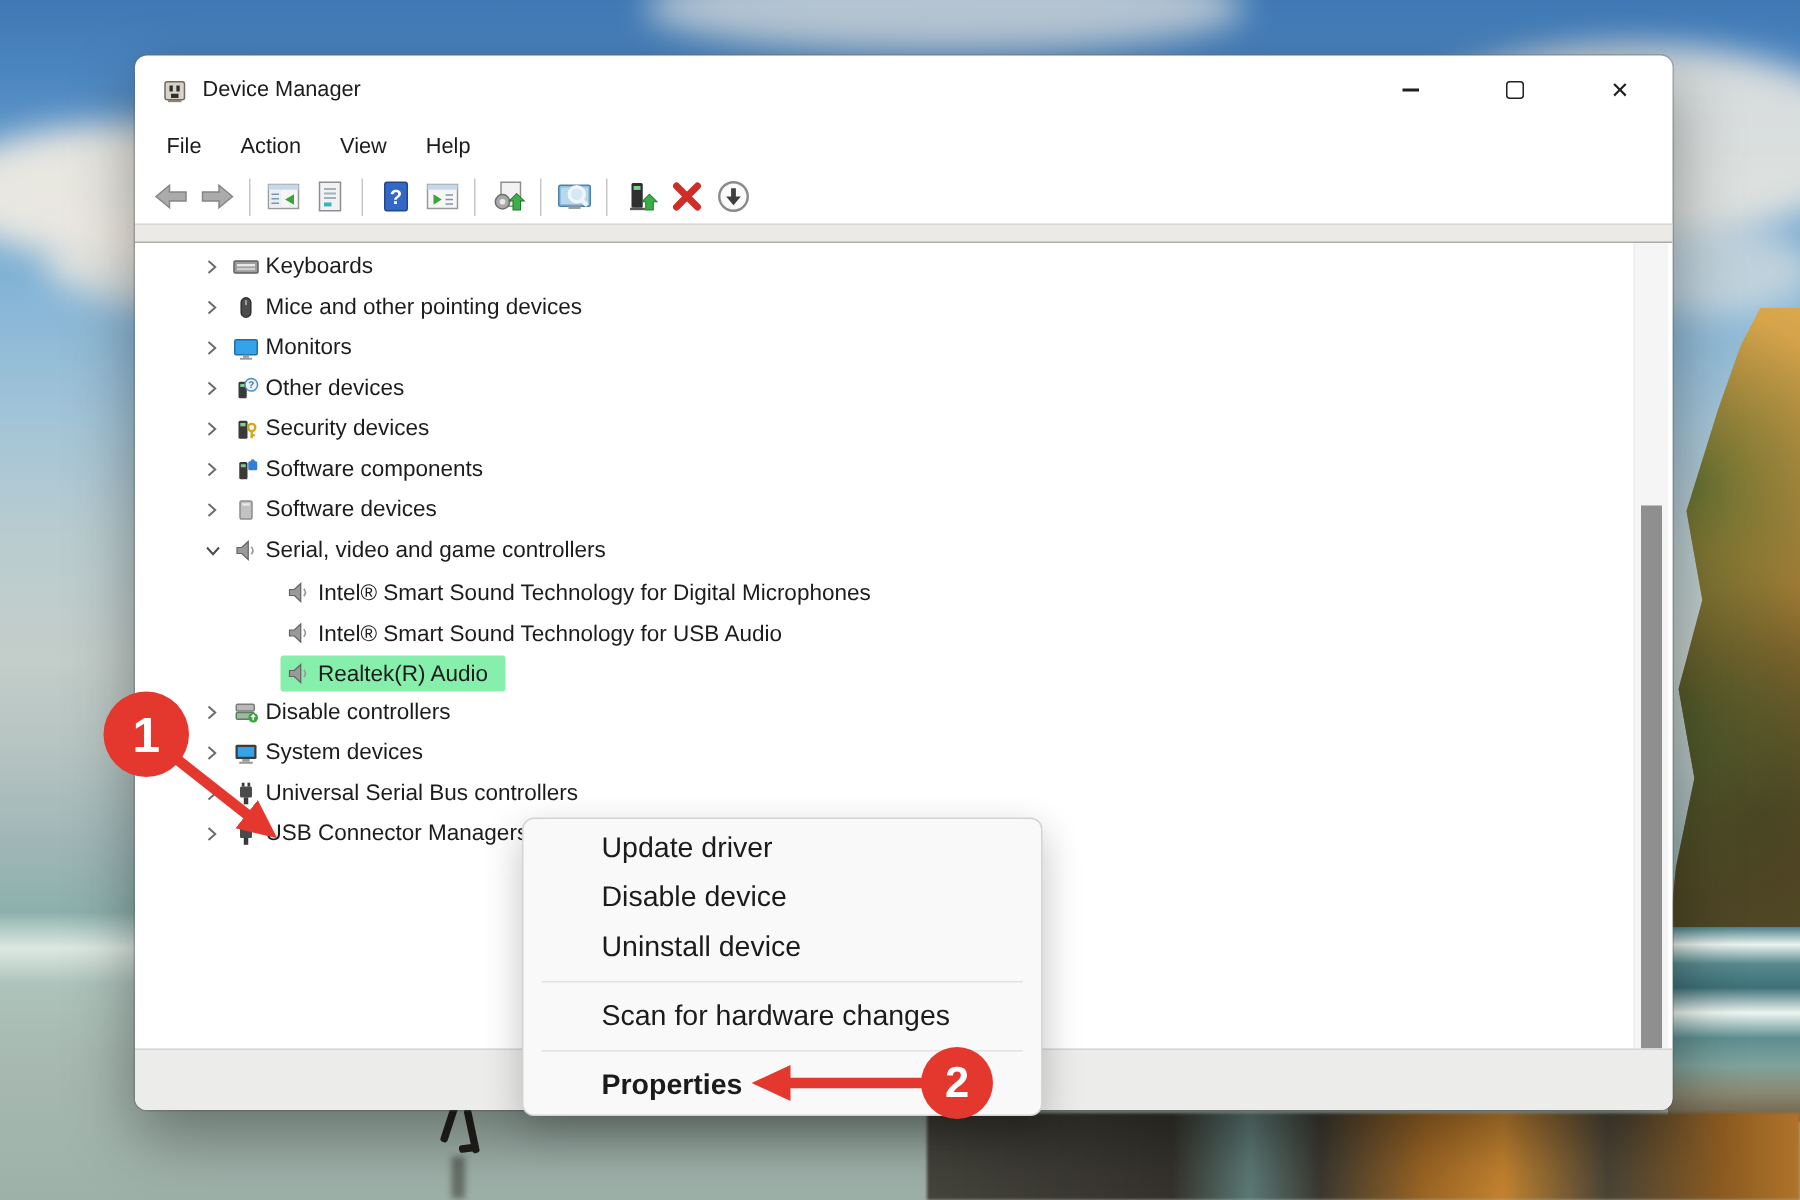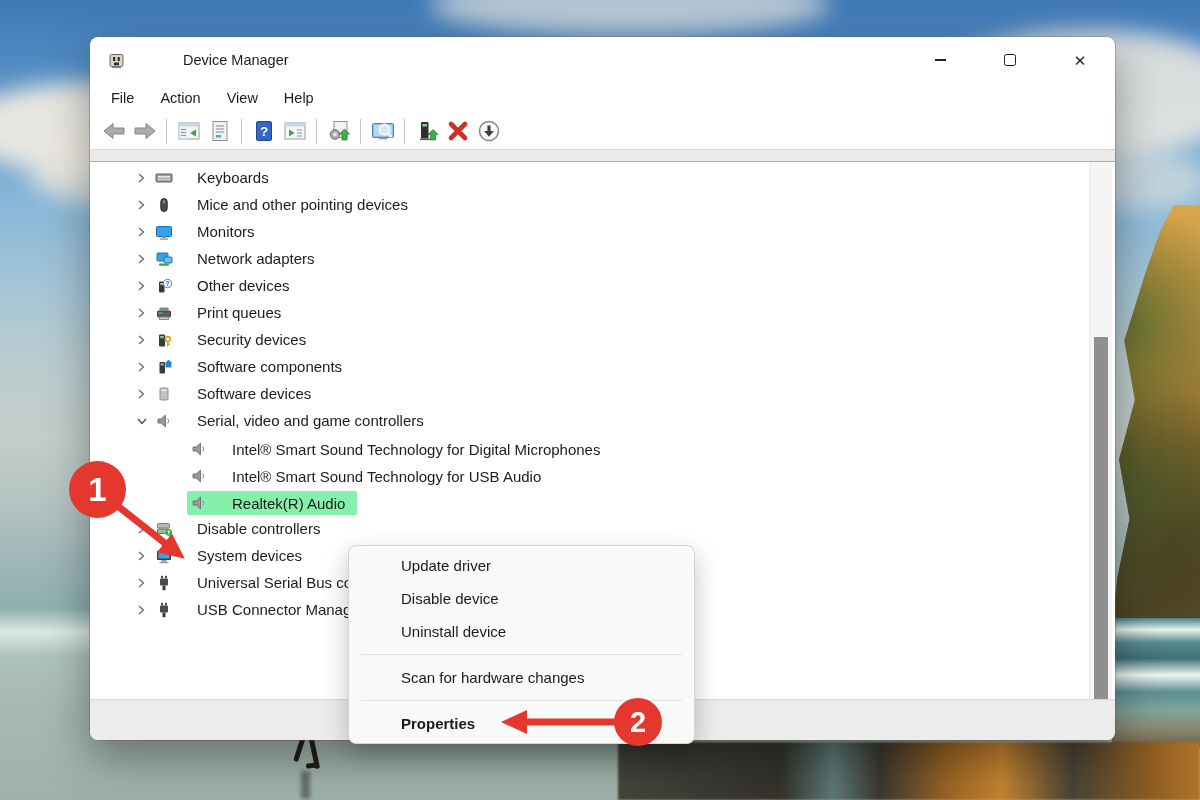--- a/index.html
+++ b/index.html
@@ -45,21 +45,21 @@
   .leg.l1{left:297px;top:736px;width:5px;height:26px;transform:rotate(18deg);}
   .leg.l2{left:312px;top:739px;width:5px;height:30px;transform:rotate(-12deg);}
   .leg.foot{left:306px;top:763px;width:12px;height:5px;transform:rotate(-8deg);}
   .leg-reflect{position:absolute;left:301px;top:771px;width:9px;height:28px;
     background:rgba(35,32,27,.45);filter:blur(2px);}
 
   
   .window{position:absolute;left:90px;top:37px;width:1025px;height:703px;background:#fff;
     border-radius:8px;overflow:hidden;z-index:2;
     box-shadow:0 18px 45px rgba(0,0,0,.38), 0 0 0 1px rgba(110,110,110,.35);}
-  .titlebar{height:46px;display:flex;align-items:center;padding-left:18px;gap:48px;}
+  .titlebar{height:46px;display:flex;align-items:center;padding-left:18px;}
   .title-icon{width:17px;height:17px;margin-right:10px;flex:none;display:flex;}
   .title-text{font-size:14.5px;color:#1b1b1b;}
   .win-controls{margin-left:auto;display:flex;height:100%;}
   .win-btn{width:70px;height:100%;display:flex;align-items:center;justify-content:center;}
   .gl-min{width:11px;height:1.4px;background:#1f1f1f;}
   .gl-max{width:10px;height:10px;border:1.2px solid #1f1f1f;border-radius:2.5px;}
   .gl-close{font-size:15px;color:#1f1f1f;line-height:1;}
 
   .menubar{height:30px;display:flex;align-items:center;padding-left:8px;font-size:14.5px;color:#1b1b1b;}
   .menubar .mitem{padding:3px 13px;}
@@ -68,35 +68,35 @@
   .tb-btn{width:31px;height:28px;display:flex;align-items:center;justify-content:center;flex:none;}
   .tb-btn svg{width:24px;height:24px;}
   .tb-sep{width:1px;height:25px;background:#c7c7c7;margin:0 6px;flex:none;}
   .band{height:13px;background:#eceae7;border-top:1px solid #dad8d5;border-bottom:1px solid #aeacaa;box-sizing:border-box;}
 
   .content{position:absolute;top:125px;left:0;right:0;bottom:41px;background:#fff;}
   .tree{position:absolute;inset:2px 30px 0 0;overflow:hidden;}
   .row{height:27px;display:flex;align-items:center;font-size:15px;color:#1c1c1c;white-space:nowrap;padding-left:46px;}
   .row.child{padding-left:97px;align-items:flex-end;}
   .chev{width:16px;height:14px;display:flex;align-items:center;flex:none;}
-  .inner{display:flex;align-items:center;gap:24px;padding:3px 12px 3px 3px;border-radius:2px;}
+  .inner{display:flex;align-items:center;gap:4px;padding:3px 12px 3px 3px;border-radius:2px;}
   .inner.sel{background:#86efac;}
   .icon18{width:18px;height:18px;flex:none;display:flex;}
   .icon18 svg{width:18px;height:18px;}
 
   .scrollbar{position:absolute;top:0;right:3px;width:22px;bottom:0;background:#f5f5f5;border-left:1px solid #ececec;}
   .sb-thumb{position:absolute;left:4px;width:14px;top:175px;height:362px;background:#8f8f8f;}
 
   .footer{position:absolute;left:0;right:0;bottom:0;height:41px;background:#ececeb;border-top:1px solid #d6d6d6;box-sizing:border-box;}
 
   
   .ctx{position:absolute;left:348px;top:545px;width:347px;box-sizing:border-box;z-index:5;
     background:#f9f9f9;border:1px solid #d4d4d4;border-radius:8px;padding:3px 0;
     box-shadow:0 10px 26px rgba(0,0,0,.24);}
-  .ctx-item{height:33px;display:flex;align-items:center;padding-left:52px;font-size:15px;color:#1b1b1b;}
+  .ctx-item{height:33px;display:flex;align-items:center;padding-left:52px;font-size:19px;color:#1b1b1b;}
   .ctx-item.bold{font-weight:bold;}
   .ctx-sep{height:13px;position:relative;}
   .ctx-sep::after{content:"";position:absolute;left:12px;right:12px;top:6px;height:1px;background:#e2e2e2;}
 
   
   .arrows{position:absolute;inset:0;z-index:9;pointer-events:none;}
   .badge{position:absolute;background:#e4382f;color:#fff;border-radius:50%;z-index:10;
     display:flex;align-items:center;justify-content:center;font-weight:bold;}
   .badge.b1{left:69px;top:461px;width:57px;height:57px;font-size:33px;}
   .badge.b2{left:614px;top:698px;width:48px;height:48px;font-size:29px;}
@@ -312,62 +312,27 @@
         </div>
         <div class="row">
           <span class="chev">
             <svg viewBox="0 0 10 12" width="10" height="12">
               <path d="M3 2 L7.5 6 L3 10" stroke="#6a6a6a" stroke-width="1.3" fill="none"></path>
             </svg>
           </span>
           <span class="inner">
             <span class="icon18">
               <svg viewBox="0 0 18 18">
-                <rect x="2" y="3" width="11" height="8" rx="1" fill="#35a2ea" stroke="#1d6fae"></rect>
-                <rect x="9" y="7" width="8" height="6" rx="1" fill="#6cc0f0" stroke="#1d6fae"></rect>
-                <rect x="4" y="13.5" width="10" height="2.2" rx="1" fill="#3aa43f"></rect>
-              </svg>
-            </span>
-            <span class="label">Network adapters</span>
-          </span>
-        </div>
-        <div class="row">
-          <span class="chev">
-            <svg viewBox="0 0 10 12" width="10" height="12">
-              <path d="M3 2 L7.5 6 L3 10" stroke="#6a6a6a" stroke-width="1.3" fill="none"></path>
-            </svg>
-          </span>
-          <span class="inner">
-            <span class="icon18">
-              <svg viewBox="0 0 18 18">
                 <rect x="4" y="4.5" width="5.5" height="11" rx="1" fill="#3a3a3a"></rect>
                 <rect x="5.2" y="6" width="3" height="2" fill="#7fd08a"></rect>
                 <circle cx="12.5" cy="6.5" r="4.2" fill="#eaf4fd" stroke="#4a90c8"></circle>
                 <text x="12.5" y="8.8" font-size="6.5" fill="#2f6fae" text-anchor="middle" font-weight="bold" font-family="Liberation Sans, sans-serif">?</text>
               </svg>
             </span>
             <span class="label">Other devices</span>
-          </span>
-        </div>
-        <div class="row">
-          <span class="chev">
-            <svg viewBox="0 0 10 12" width="10" height="12">
-              <path d="M3 2 L7.5 6 L3 10" stroke="#6a6a6a" stroke-width="1.3" fill="none"></path>
-            </svg>
-          </span>
-          <span class="inner">
-            <span class="icon18">
-              <svg viewBox="0 0 18 18">
-                <rect x="2.5" y="7" width="13" height="6" rx="1" fill="#5d5d5d" stroke="#3c3c3c"></rect>
-                <rect x="4.5" y="3.5" width="9" height="3.5" fill="#8a8a8a"></rect>
-                <rect x="4.5" y="13" width="9" height="2.5" fill="#c9c9c9" stroke="#8a8a8a"></rect>
-                <rect x="3.5" y="8.3" width="4" height="1.4" fill="#35c2b0"></rect>
-              </svg>
-            </span>
-            <span class="label">Print queues</span>
           </span>
         </div>
         <div class="row">
           <span class="chev">
             <svg viewBox="0 0 10 12" width="10" height="12">
               <path d="M3 2 L7.5 6 L3 10" stroke="#6a6a6a" stroke-width="1.3" fill="none"></path>
             </svg>
           </span>
           <span class="inner">
             <span class="icon18">

